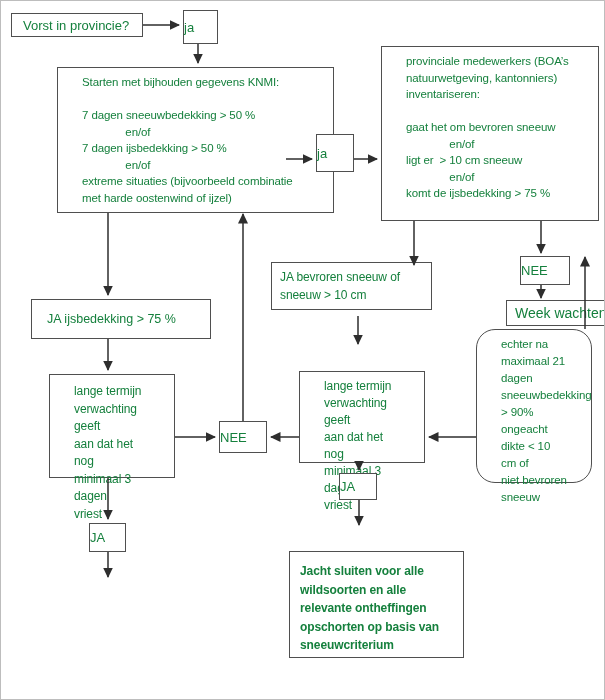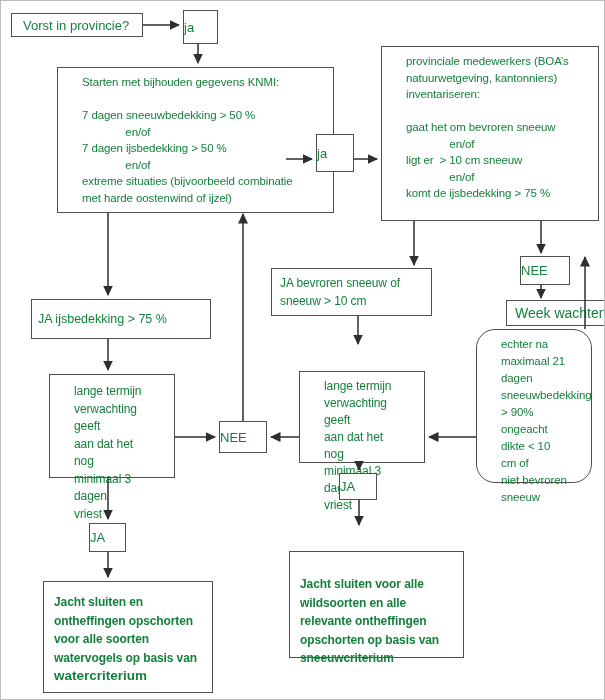--- a/index.html
+++ b/index.html
@@ -37,29 +37,29 @@
   }
   
   #n-vorst        { left:10px;  top:12px;  width:132px; height:24px; padding-left:11px; justify-content:flex-start; font-size:13px; }
   #n-ja-top       { left:182px; top:9px;   width:35px;  height:34px; }
   #n-knmi         { left:8px;   top:66px;  width:277px; height:146px;margin-left:48px; }
   #n-ja-mid       { left:315px; top:133px; width:38px;  height:38px; }
   #n-prov         { left:380px; top:45px;  width:218px; height:175px; }
   #n-nee-rechts   { left:519px; top:255px; width:50px;  height:29px; }
   #n-week         { left:475px; top:299px; width:116px; height:26px; font-size:14px; padding-left:8px;margin-left:30px; }
   #n-echter       { left:475px; top:328px; width:116px; height:154px; line-height:17px;border-radius:19px; }
-  #n-ja-bevroren  { left:270px; top:267px; width:161px; height:48px; font-size:12px; line-height:18px; padding:5px 8px; }
-  #n-ja-ijs       { left:30px;  top:298px; width:180px; height:40px; padding-left:6px; }
+  #n-ja-bevroren  { left:270px; top:261px; width:161px; height:48px; font-size:12px; line-height:18px; padding:5px 8px; }
+  #n-ja-ijs       { left:30px;  top:298px; width:180px; height:40px; padding-left:15px; }
   #n-lange-links  { left:48px;  top:373px; width:126px; height:104px; font-size:12px; line-height:17.5px; padding-top:8px; }
   #n-nee-mid      { left:218px; top:420px; width:48px;  height:32px; }
   #n-lange-rechts { left:298px; top:370px; width:126px; height:92px; font-size:12px; line-height:17px; }
   #n-ja-onder     { left:338px; top:472px; width:38px;  height:27px; }
   #n-ja-links     { left:88px;  top:522px; width:37px;  height:29px; }
   #n-jacht-water  { left:42px;  top:580px; width:170px; height:112px; font-weight:bold; font-size:12px; line-height:18.5px; padding:11px 10px; }
-  #n-jacht-sneeuw { left:288px; top:550px; width:175px; height:107px; font-weight:bold; font-size:12px; line-height:18.5px; padding:23px 10px; }
+  #n-jacht-sneeuw { left:288px; top:550px; width:175px; height:107px; font-weight:bold; font-size:12px; line-height:18.5px; padding:10px 10px; }
   .strong-line { display:block; font-size:13.5px; letter-spacing:0; }
   #arrows { position:absolute; left:0; top:0; z-index:2; pointer-events:none; }
 </style>
 </head>
 <body>
 
 <div id="stage">
 
   <div class="box label" id="n-vorst">
       <span>Vorst in provincie?</span>
@@ -117,24 +117,20 @@
 verwachting geeft
 aan dat het nog
 minimaal 3 dagen
 vriest</span></div>
   <div class="box label" id="n-ja-onder">
       <span>JA</span>
     </div>
   <div class="box label" id="n-ja-links">
       <span>JA</span>
     </div>
-  <div class="box txt" id="n-jacht-water"><span>Jacht sluiten en
-ontheffingen opschorten
-voor alle soorten
-watervogels op basis van</span><span class="strong-line">watercriterium</span></div>
   <div class="box txt" id="n-jacht-sneeuw"><span>Jacht sluiten voor alle
 wildsoorten en alle
 relevante ontheffingen
 opschorten op basis van
 sneeuwcriterium</span></div>
 
   <svg id="arrows" width="605" height="700" viewBox="0 0 605 700">
     <defs>
       <marker id="ah" markerUnits="userSpaceOnUse" markerWidth="11" markerHeight="10" refX="9.5" refY="5" orient="auto">
         <path d="M0,0 L10.5,5 L0,10 Z" fill="#2e2e2e"></path>

